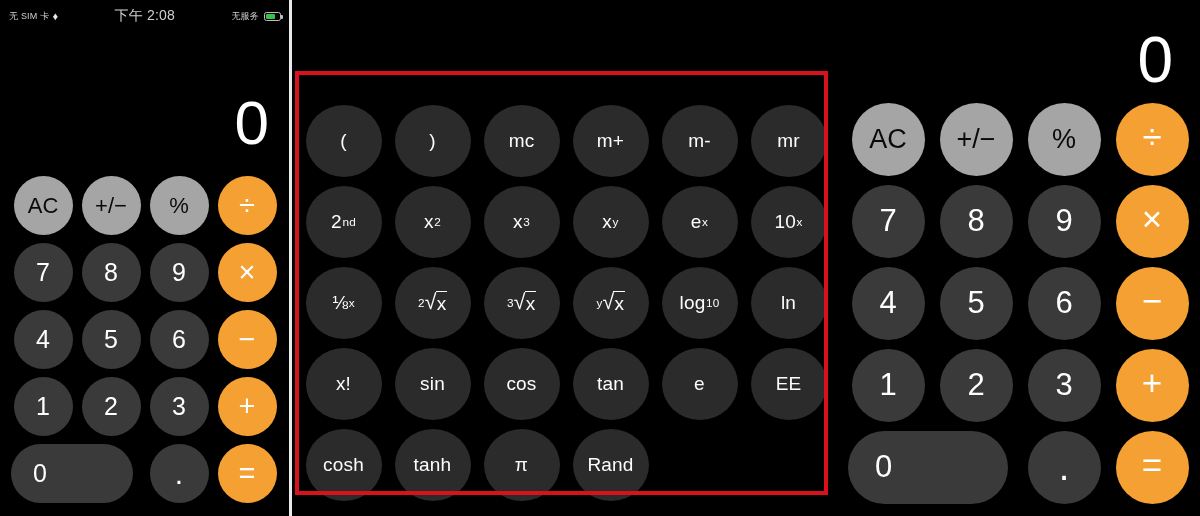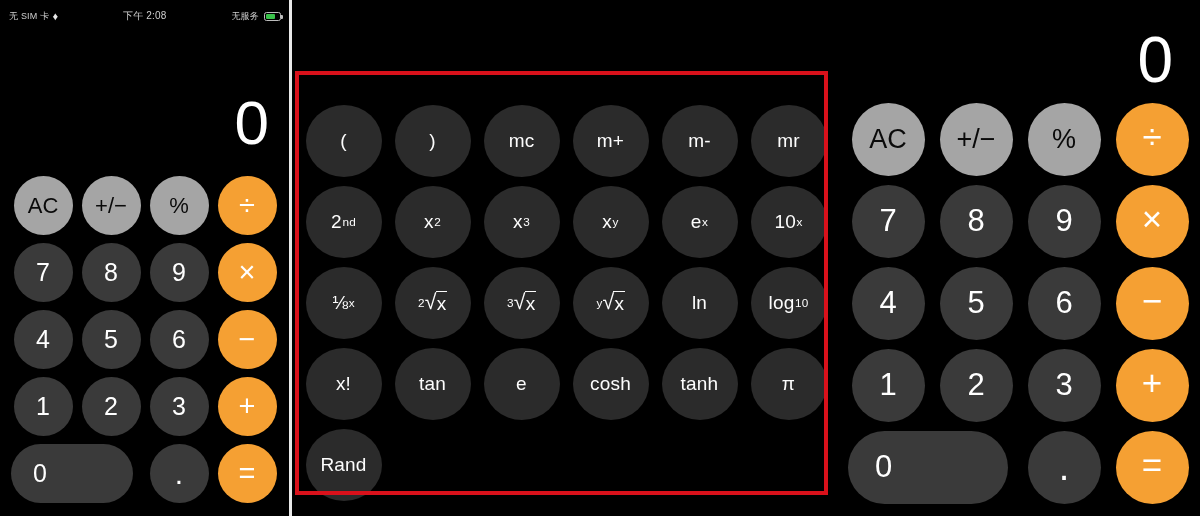--- a/index.html
+++ b/index.html
@@ -44,21 +44,21 @@
   .status-left, .status-center, .status-right {
     display: flex;
     align-items: center;
     gap: 3px;
     font-size: 9px;
     color: #cfcfcf;
     letter-spacing: 0.2px;
     filter: blur(0.35px);
     white-space: nowrap;
   }
-  .status-center { font-size: 10px; text-align: right; }
+  .status-center { font-size: 14px; text-align: right; }
   .wifi-glyph { font-size: 11px; line-height: 1; color: #e8e8e8; }
   .batt {
     display: inline-block;
     position: relative;
     width: 17px; height: 9px;
     border: 1px solid #bdbdbd;
     border-radius: 2.5px;
     box-sizing: border-box;
     margin-left: 2px;
   }
@@ -410,37 +410,46 @@
           </div>
         </div>
       <div class="sci-cell">
           <div class="sci-key">
             <sup>y</sup>
             <span class="radical">√</span>
             <span class="rad-overline">x</span>
           </div>
         </div>
       <div class="sci-cell">
-          <div class="sci-key">ln</div>
-        </div>
-      <div class="sci-cell">
           <div class="sci-key">
             <span>log</span>
             <sub>10</sub>
           </div>
         </div>
+      <div class="sci-cell">
+          <div class="sci-key">ln</div>
+        </div>
 
       <div class="sci-cell">
           <div class="sci-key">x!</div>
         </div>
       <div class="sci-cell">
+          <div class="sci-key">sin</div>
+        </div>
+      <div class="sci-cell">
+          <div class="sci-key">cos</div>
+        </div>
+      <div class="sci-cell">
           <div class="sci-key">tan</div>
         </div>
       <div class="sci-cell">
           <div class="sci-key">e</div>
+        </div>
+      <div class="sci-cell">
+          <div class="sci-key">EE</div>
         </div>
 
       <div class="sci-cell">
           <div class="sci-key">cosh</div>
         </div>
       <div class="sci-cell">
           <div class="sci-key">tanh</div>
         </div>
       <div class="sci-cell">
           <div class="sci-key">π</div>

